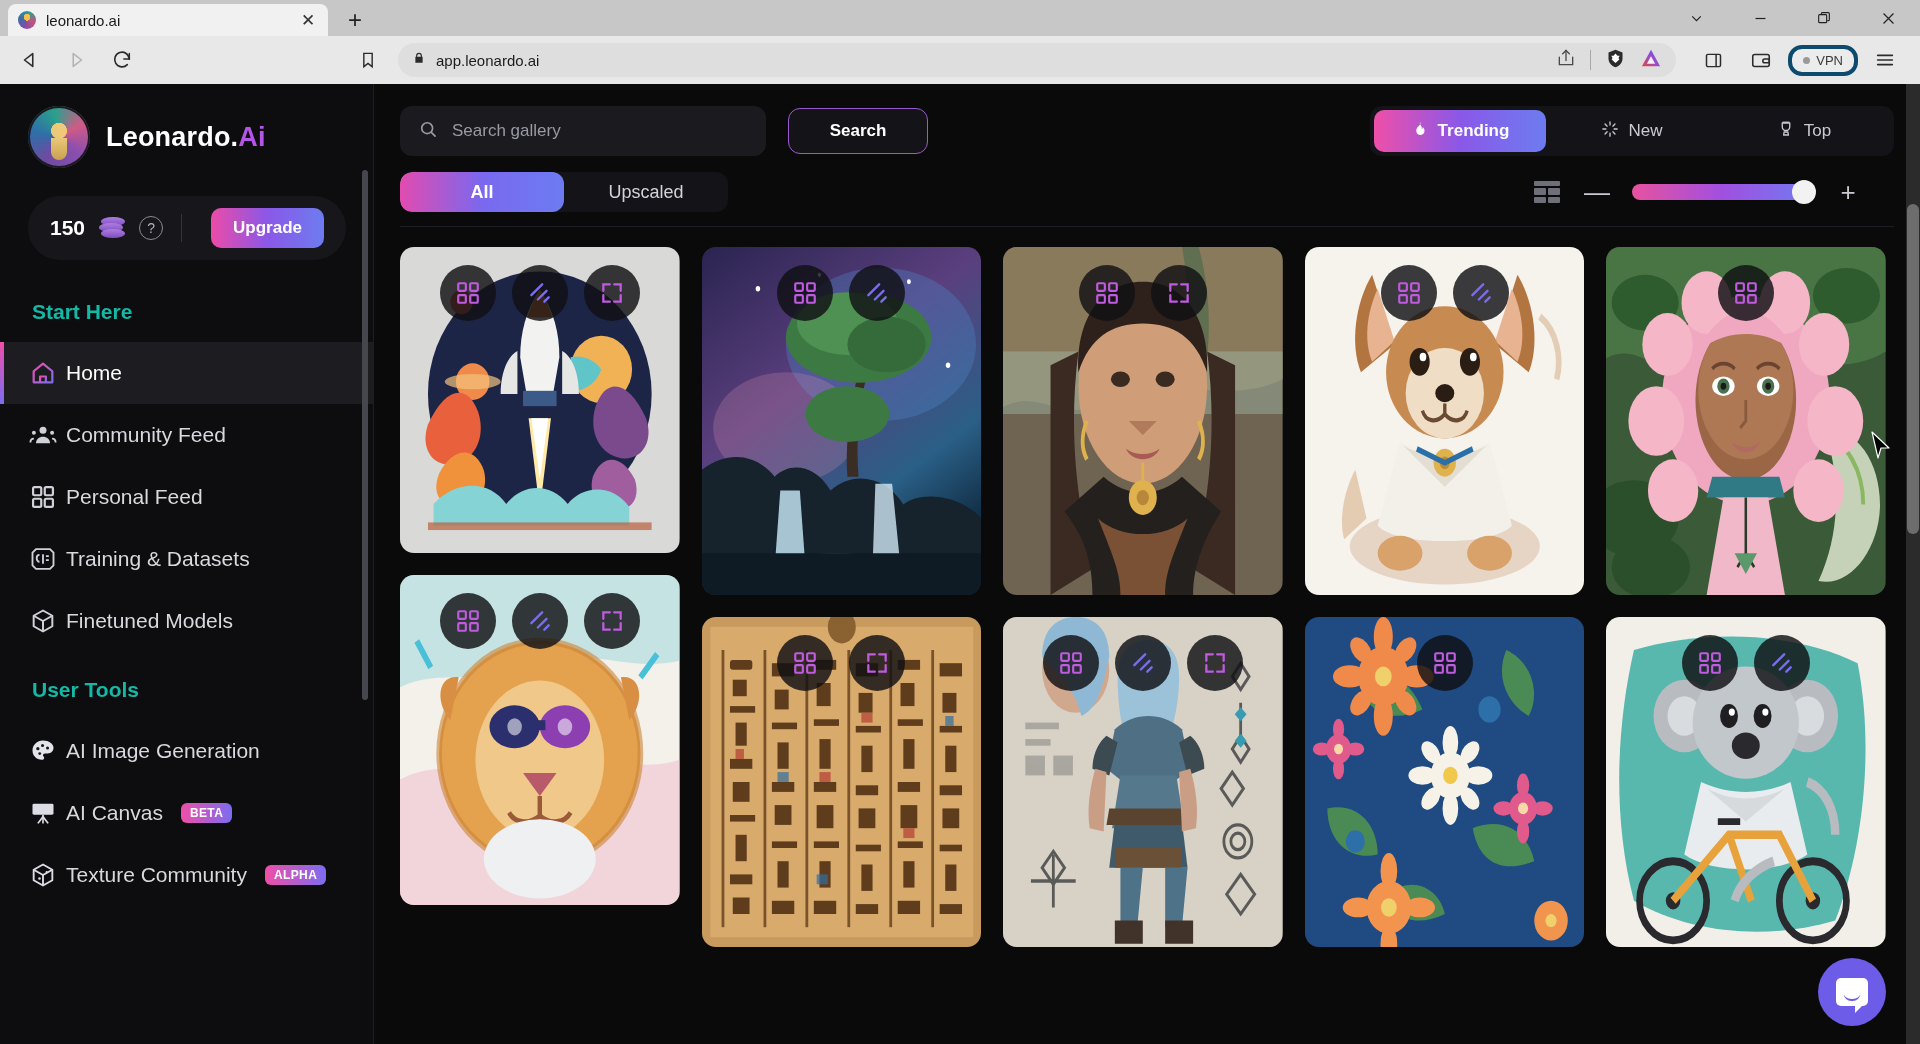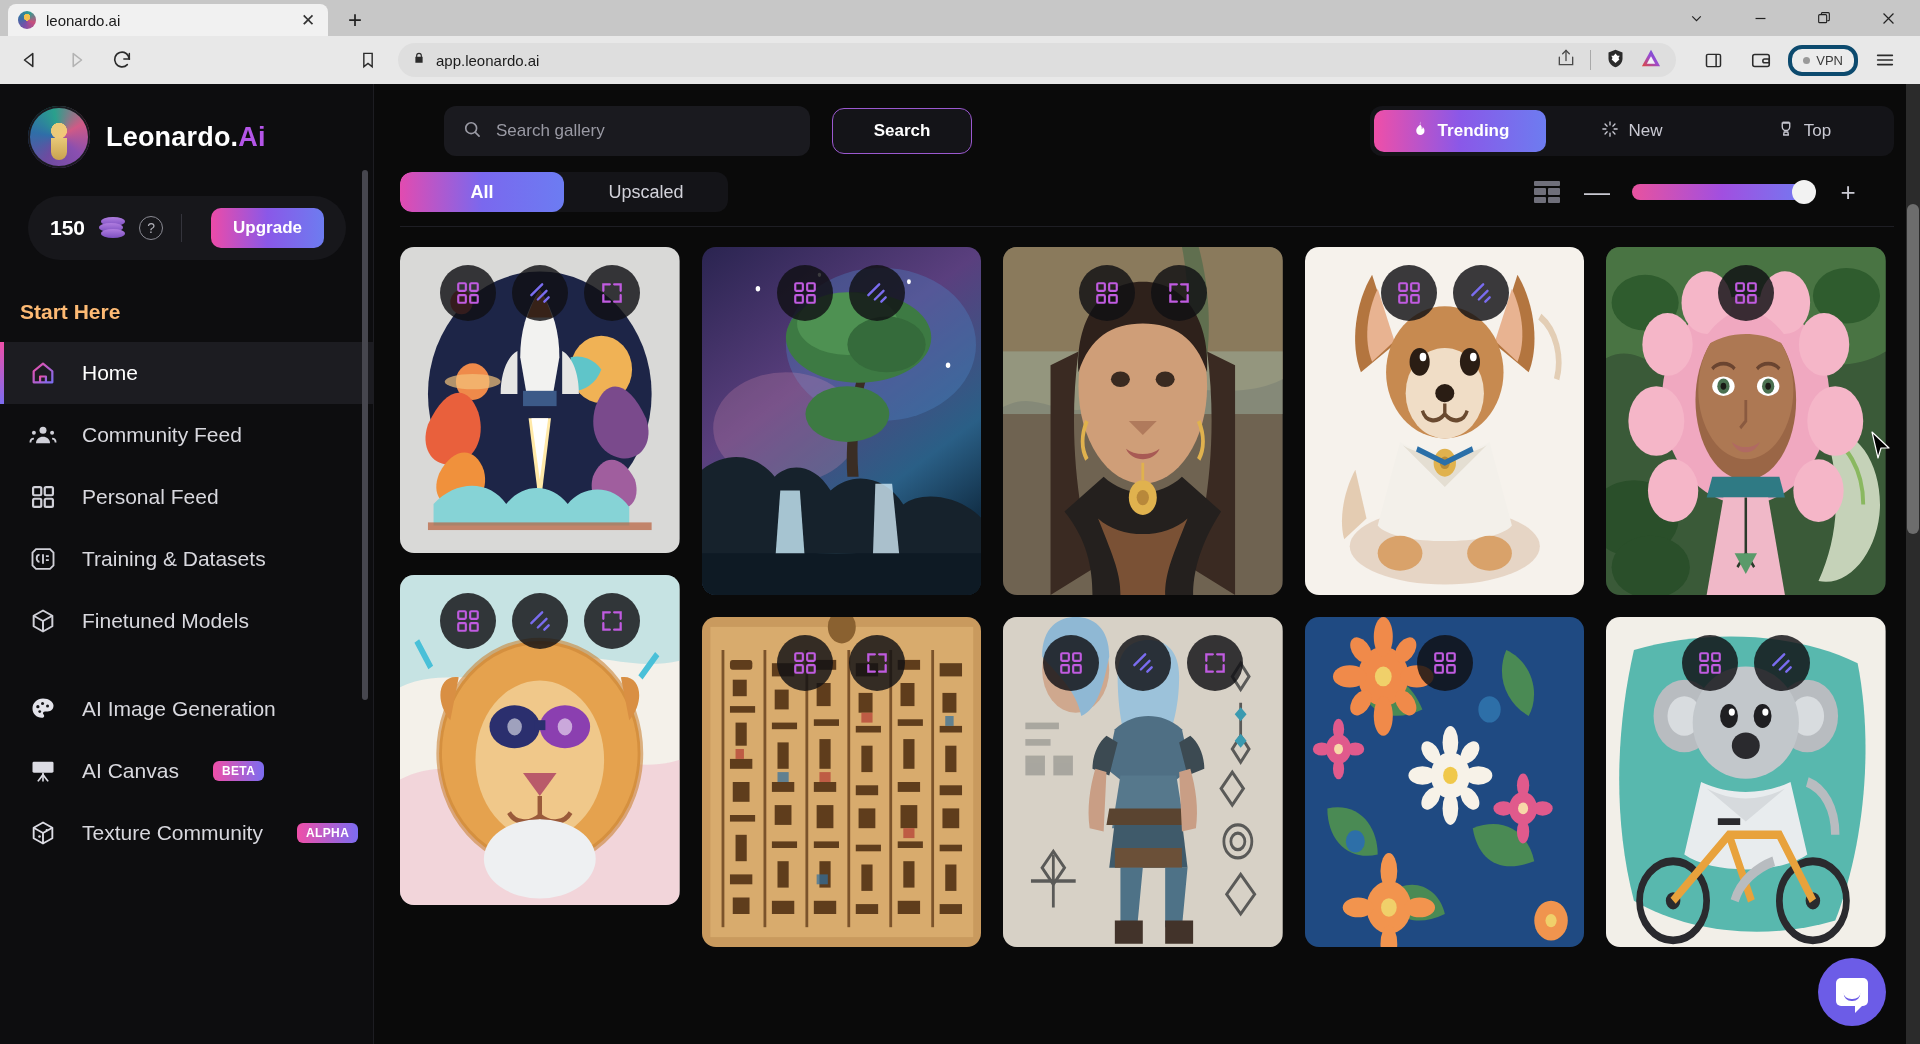--- a/index.html
+++ b/index.html
@@ -98,23 +98,23 @@
   .help-ico {
     width: 24px; height: 24px; border-radius: 50%; border: 1.6px solid #8a8a93;
     color: #b0b0b8; font-size: 14px; display: flex; align-items: center; justify-content: center;
   }
   .cred-sep { width: 1px; height: 28px; background: #34343c; margin: 0 4px; }
   .upgrade {
     margin-left: auto; padding: 10px 22px; border-radius: 10px; font-size: 17px; font-weight: 700;
     color: #fff; background: linear-gradient(90deg, #ec4ba8, #8a58e8, #6d7cf0); text-align: center;
   }
 
-  .nav-head { font-size: 21px; font-weight: 700; color: #fdba74; padding: 0 20px; margin-bottom: 18px; }
+  .nav-head { font-size: 21px; font-weight: 700; color: #14b8a6; padding: 0 32px; margin-bottom: 18px; }
   .nav-item {
-    display: flex; align-items: center; gap: 24px; height: 62px; padding: 0 28px; position: relative;
+    display: flex; align-items: center; gap: 8px; height: 62px; padding: 0 28px; position: relative;
   }
   .nav-item.active { background: #1c1c21; }
   .nav-item.active::before {
     content: ""; position: absolute; left: 0; top: 0; bottom: 0; width: 4px;
     background: linear-gradient(#ef4fa8, #7c6cf0);
   }
   .nav-label { font-size: 21px; color: #d8d8de; white-space: nowrap; }
   .nav-item.active .nav-label { color: #ffffff; }
   .nav-ico { width: 30px; height: 30px; flex: 0 0 30px; display: flex; align-items: center; justify-content: center; }
   .nav-ico svg { width: 28px; height: 28px; }
@@ -128,21 +128,21 @@
               background: #46464e; border-radius: 3px; }
   .sidebar-edge { position: absolute; right: 0; top: 0; bottom: 0; width: 1px; background: #1d1d22; }
 
   
   .main { flex: 1; display: flex; flex-direction: column; background: #0a0a0a; overflow: hidden; position: relative; }
 
   .toolbar { padding: 22px 26px 0 26px; }
   .tb-row1 { display: flex; align-items: center; gap: 22px; }
   .searchbox {
     width: 366px; height: 50px; background: #1a1a1f; border-radius: 12px;
-    display: flex; align-items: center; gap: 14px; padding: 0 18px; margin-left: 44px;
+    display: flex; align-items: center; gap: 14px; padding: 0 18px;
   }
   .search-ph { font-size: 17px; color: #9a9aa4; }
   .search-btn {
     width: 140px; height: 46px; border-radius: 12px; background: #141418;
     border: 1.6px solid #9b59d0; color: #fff; font-size: 17px; font-weight: 700;
     display: flex; align-items: center; justify-content: center;
   }
   .filters { margin-left: auto; display: flex; align-items: center; background: #141418;
              border-radius: 12px; padding: 4px; }
   .filter {
@@ -406,20 +406,21 @@
         <span class="nav-ico">
           <svg viewBox="0 0 24 24" fill="none" stroke="#d0d0d8" stroke-width="1.7" stroke-linejoin="round">
               <path d="M12 3l8 4.5v9L12 21l-8-4.5v-9z"></path>
               <path d="M4 7.5l8 4.5 8-4.5M12 12v9"></path>
             </svg>
         </span>
         <span class="nav-label">Finetuned Models</span>
       </div>
 
       <div class="nav-gap"></div>
+      <div class="nav-head">User Tools</div>
 
       <div class="nav-item">
         <span class="nav-ico">
           <svg viewBox="0 0 24 24" fill="#e3e3ea">
               <path d="M12 3C6.8 3 3 6.8 3 11.6c0 4.6 3.4 7.9 8 7.9 1.3 0 2-.7 2-1.6 0-.5-.2-.8-.5-1.1-.3-.3-.5-.6-.5-1.1 0-.9.7-1.6 1.7-1.6H16c3 0 5-2 5-5C21 5.9 17.1 3 12 3z" fill="#e3e3ea"></path>
               <circle cx="7.6" cy="10" r="1.4" fill="#16161a"></circle>
               <circle cx="11.6" cy="7.2" r="1.3" fill="#16161a"></circle>
               <circle cx="15.9" cy="9.4" r="1.3" fill="#16161a"></circle>
               <circle cx="9.2" cy="14.2" r="1.2" fill="#16161a"></circle>
             </svg>

